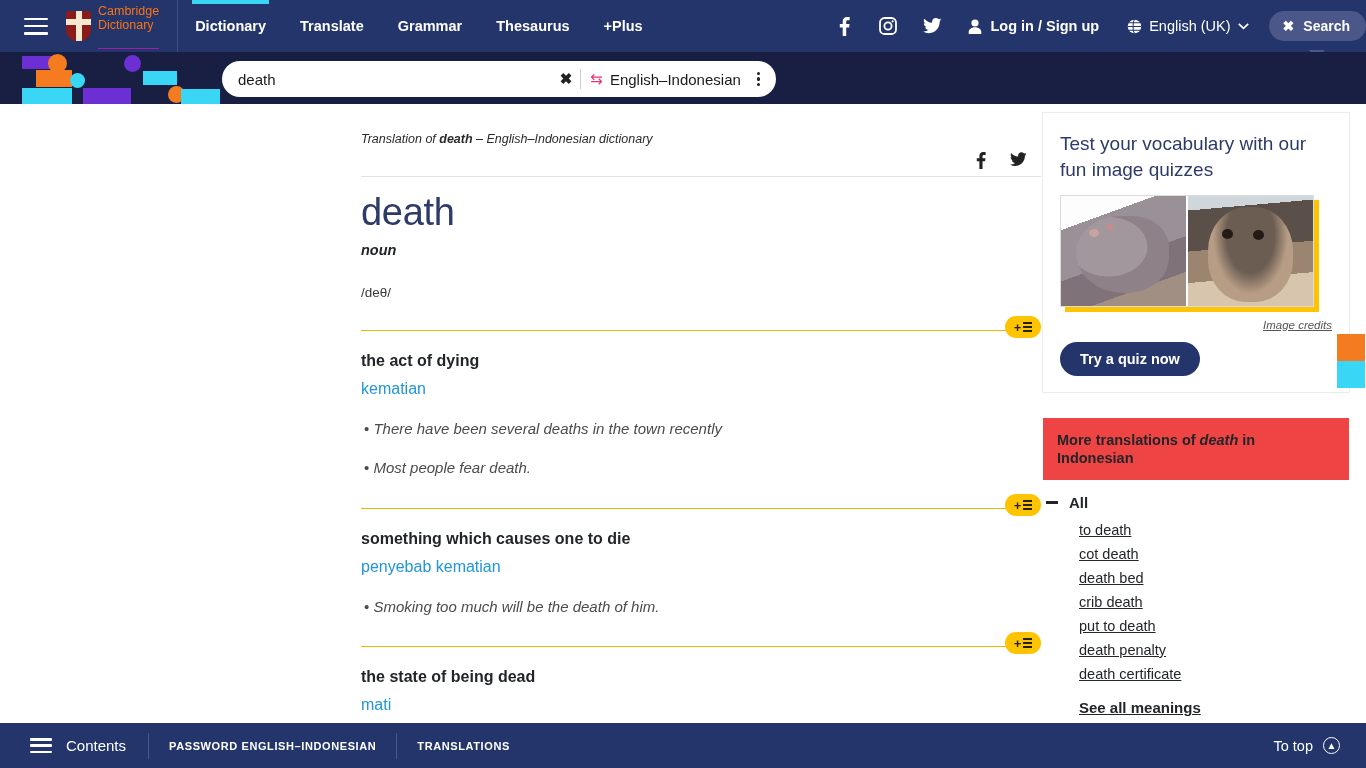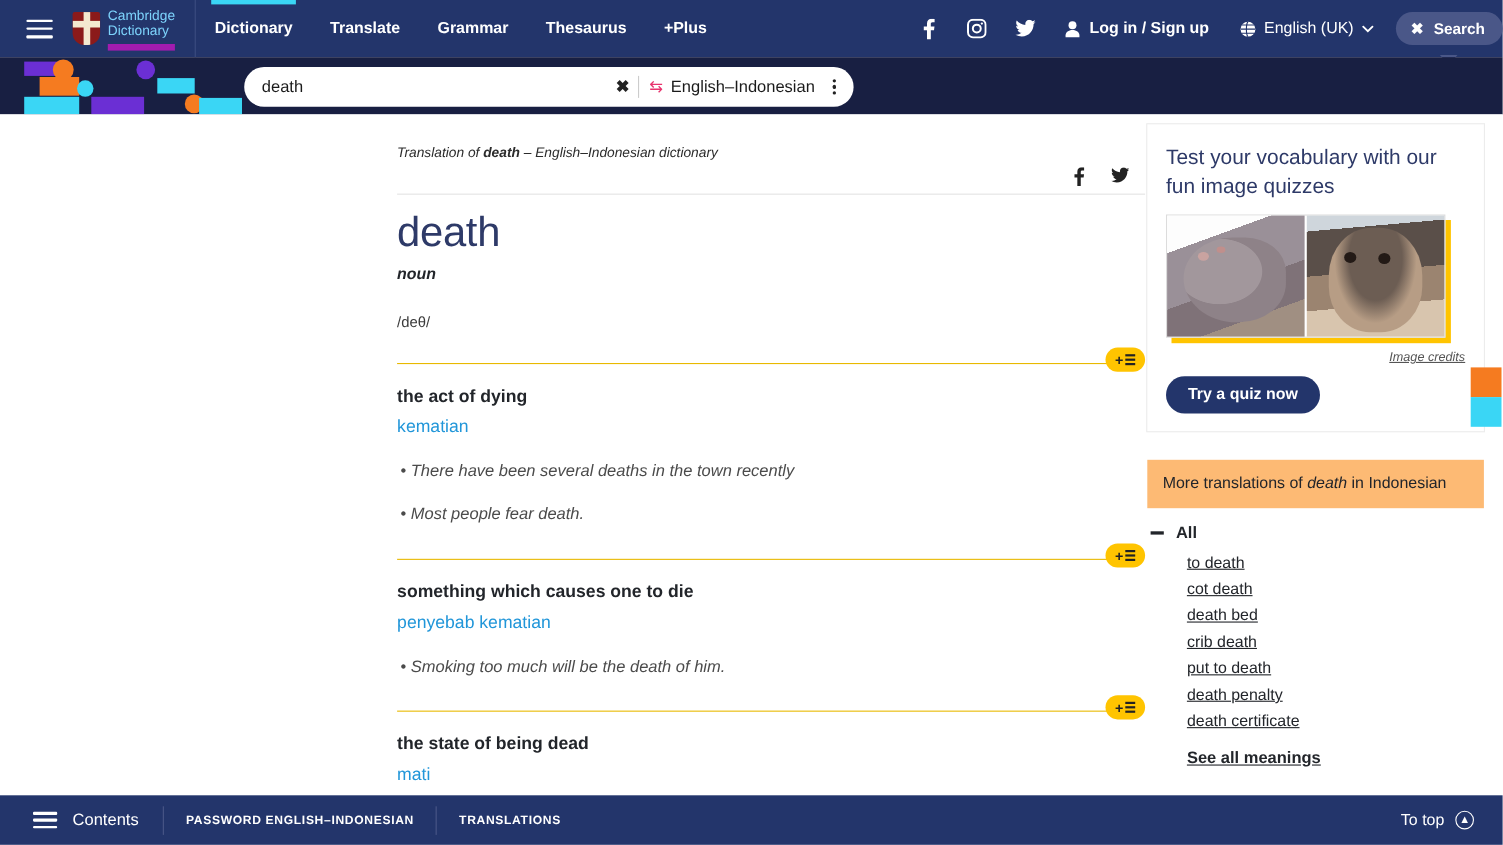--- a/index.html
+++ b/index.html
@@ -34,22 +34,22 @@
   }
   .crest:before {
     content: ""; position: absolute;
     left: 9.5px; top: 0; width: 6px; height: 30px; background: #f4e9d0;
   }
   .crest:after {
     content: ""; position: absolute;
     left: 0; top: 8px; width: 25px; height: 6px; background: #f4e9d0;
   }
   .brandtext {
-    color: #7dd3fc; font-size: 12.5px; line-height: 14px;
-    border-bottom: 6px solid #a21caf; padding-bottom: 5px;
+    color: #f97316; font-size: 12.5px; line-height: 14px;
+    border-bottom: 1px solid #a21caf; padding-bottom: 16px;
   }
   .navdiv { width: 1px; height: 52px; background: #3c4c80; margin-left: 18px; }
 
   .navitems { display: flex; align-items: stretch; height: 52px; margin-left: 0; }
   .navitem {
     position: relative;
     display: flex; align-items: center;
     padding: 0 17px;
     color: #fff; font-size: 14.5px; font-weight: bold;
     cursor: pointer; white-space: nowrap;
@@ -227,22 +227,22 @@
     margin-top: 11px; display: inline-block;
     background: #23356b; color: #fff;
     font-size: 14.5px; font-weight: bold;
     border-radius: 17px; padding: 9px 20px; cursor: pointer;
   }
   .blockdeco { position: absolute; right: -16px; top: 230px; width: 28px; }
   .blockdeco i { display: block; width: 28px; height: 27px; }
 
   .moretrans { margin-top: 26px; }
   .mthead {
-    background: #fdba74; padding: 13px 14px;
-    font-size: 14.5px; font-weight: normal; color: #22252a; line-height: 18px;
+    background: #ef4444; padding: 13px 14px;
+    font-size: 14.5px; font-weight: bold; color: #22252a; line-height: 18px;
   }
   .mthead i { font-style: italic; }
   .mtbody { padding: 14px 0 0 3px; }
   .mtall {
     display: flex; align-items: center; gap: 11px;
     font-size: 15px; font-weight: bold; color: #22252a; cursor: pointer;
   }
   .minus { display: inline-block; width: 12px; height: 2.5px; background: #22252a; }
   .mtlist { margin-top: 7px; padding-left: 33px; }
   .mtlist a {

